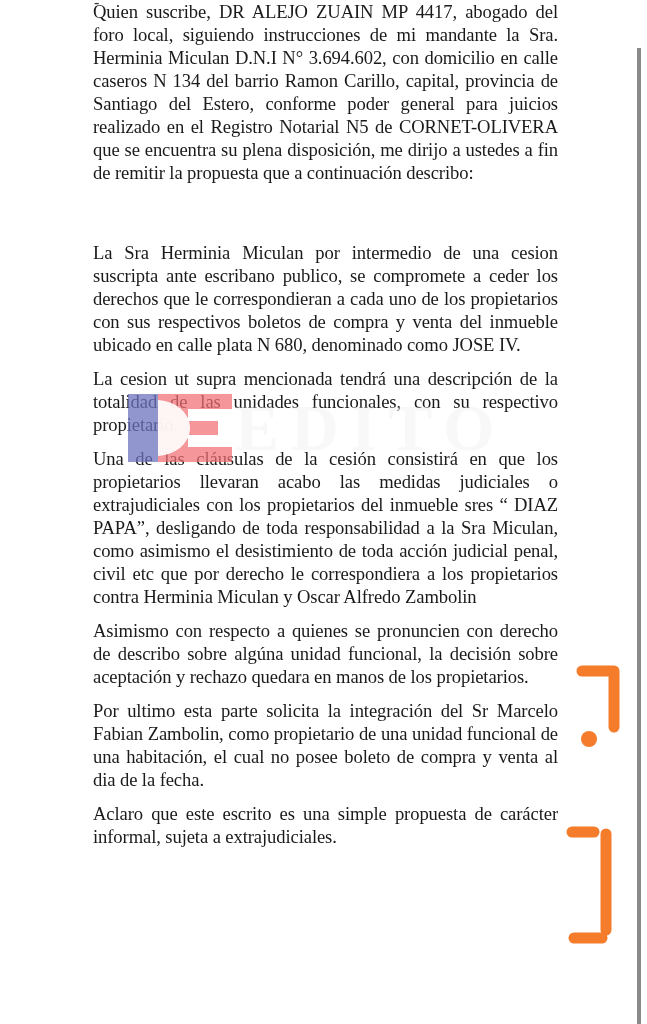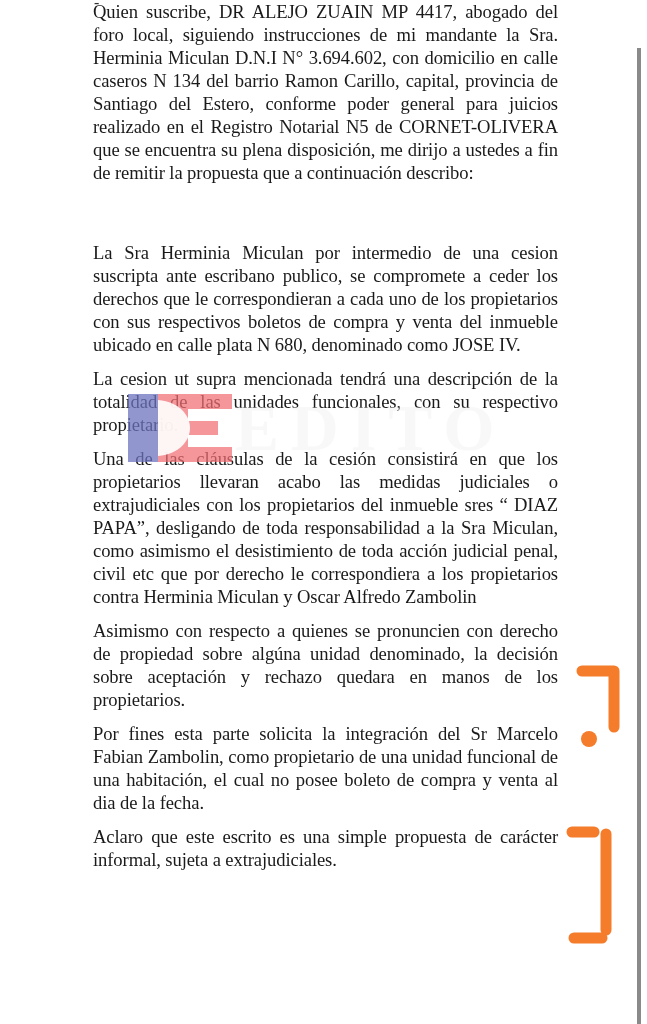--- a/index.html
+++ b/index.html
@@ -41,22 +41,22 @@
 <body>
 
 <div class="page-edge"></div>
 <div class="top-dash">-</div>
 
 <div class="doc">
   <p class="first">Quien suscribe, DR ALEJO ZUAIN MP 4417, abogado del foro local, siguiendo instrucciones de mi mandante la Sra. Herminia Miculan D.N.I N° 3.694.602, con domicilio en calle caseros N 134 del barrio Ramon Carillo, capital, provincia de Santiago del Estero, conforme poder general para juicios realizado en el Registro Notarial N5 de CORNET-OLIVERA que se encuentra  su plena disposición, me dirijo a ustedes a fin de remitir la propuesta que a continuación describo:</p>
   <p>La Sra Herminia Miculan por intermedio de una cesion suscripta ante escribano publico, se compromete a ceder los derechos que le correspondieran  a cada uno de los propietarios con sus respectivos boletos de compra y venta del inmueble ubicado en calle plata N 680, denominado como JOSE IV.</p>
   <p>La cesion ut supra mencionada tendrá una descripción de la totalidad de las unidades funcionales, con su respectivo propietario.</p>
   <p>Una de las cláusulas de la cesión consistirá en que los propietarios llevaran acabo las medidas judiciales o extrajudiciales con los propietarios del inmueble sres “ DIAZ PAPA”, desligando de toda responsabilidad a la Sra Miculan, como asimismo el desistimiento de toda acción judicial penal, civil etc que por derecho le correspondiera a los propietarios contra Herminia Miculan y Oscar Alfredo Zambolin</p>
-  <p>Asimismo con respecto a quienes se pronuncien con derecho de propiedad sobre algúna unidad denominado, la decisión sobre aceptación y rechazo quedara en manos de los propietarios.</p>
-  <p>Por fines esta parte solicita la integración del Sr Marcelo Fabian Zambolin, como propietario de una unidad funcional de una habitación, el cual no posee boleto de compra y venta al dia de la fecha.</p>
+  <p>Asimismo con respecto a quienes se pronuncien con derecho de describo sobre algúna unidad funcional, la decisión sobre aceptación y rechazo quedara en manos de los propietarios.</p>
+  <p>Por ultimo esta parte solicita la integración del Sr Marcelo Fabian Zambolin, como propietario de una unidad funcional de una habitación, el cual no posee boleto de compra y venta al dia de la fecha.</p>
   <p>Aclaro que este escrito es una simple propuesta de carácter informal, sujeta a extrajudiciales.</p>
 </div>
 
 <div class="ghost">EDITO</div>
 
 <div class="watermark">
   <div class="wm-blue"></div>
   <svg class="wm-red" viewBox="0 0 74 68" width="74" height="68">
     <path d="M0 0 H74 V15 H30 V27 H60 V41 H30 V53 H74 V68 H0 Z" fill="rgba(240,110,115,0.72)"></path>
     <path d="M0 6 C22 8 32 22 32 34 C32 46 22 60 0 62 Z" fill="#ffffff" opacity="0.9"></path>

